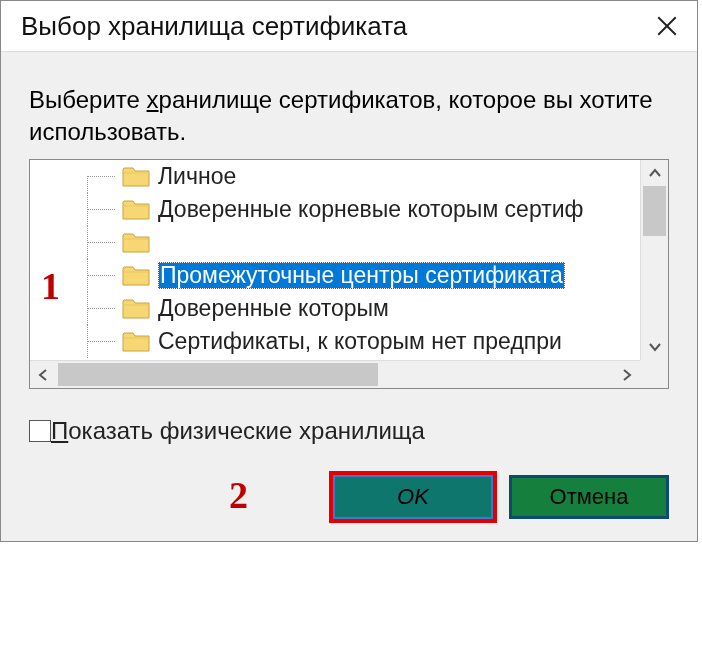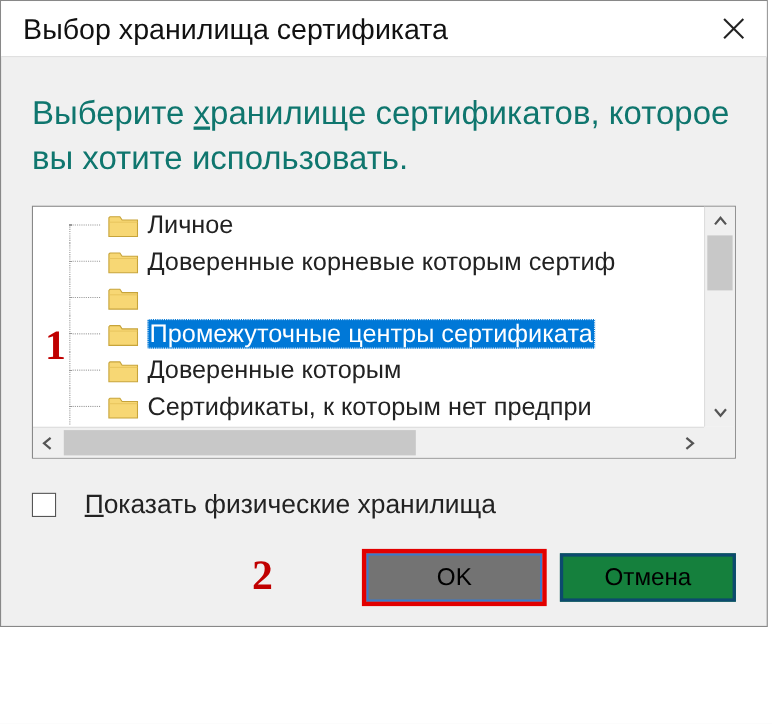--- a/index.html
+++ b/index.html
@@ -35,38 +35,38 @@
       display: flex;
       align-items: center;
       justify-content: center;
       cursor: pointer;
     }
     .close-btn svg { width: 20px; height: 20px; }
     .content {
       padding: 32px 28px 18px 28px;
     }
     .instruction {
-      font-size: 30px;
-      color: #0f766e;
+      font-size: 24px;
+      color: #000000;
       line-height: 1.35;
-      margin-bottom: 22px;
+      margin-bottom: 10px;
     }
     .instruction .u { text-decoration: underline; }
     .tree-wrap {
       position: relative;
       border: 1px solid #888;
       background: #fff;
       height: 230px;
       margin-bottom: 28px;
     }
     .tree-viewport {
       position: absolute;
       left: 0; top: 0; right: 28px; bottom: 28px;
       overflow: hidden;
-      padding-left: 24px;
+      padding-left: 48px;
     }
     .vscroll {
       position: absolute;
       top: 0; right: 0; bottom: 28px;
       width: 28px;
       background: #f0f0f0;
       border-left: 1px solid #ddd;
     }
     .vscroll .arrow {
       height: 26px;
@@ -154,21 +154,21 @@
       font-family: 'Times New Roman', serif;
       font-size: 38px;
       font-weight: bold;
       color: #c00000;
       pointer-events: none;
     }
     .annot1 { left: 11px; top: 104px; }
     .checkbox-row {
       display: flex;
       align-items: center;
-      gap: 26px;
+      gap: 0;
       margin-bottom: 30px;
     }
     .checkbox-row .box {
       width: 22px; height: 22px;
       border: 1px solid #555;
       background: #fff;
     }
     .checkbox-row .lbl {
       font-size: 24px;
       color: #222;
@@ -186,23 +186,24 @@
       height: 44px;
       border: 3px solid #0c4a6e;
       background: #15803d;
       font-size: 22px;
       display: flex;
       align-items: center;
       justify-content: center;
       cursor: pointer;
     }
     .btn.ok {
-      background: #737373;
+      background: #0f766e;
       border: 2px solid #3a7acc;
       outline: 4px solid #e20000;
+      font-style: italic;
     }
     .annot2 {
       position: absolute;
       left: 200px;
       top: -2px;
     }
   </style>
 </head>
 <body>
 

